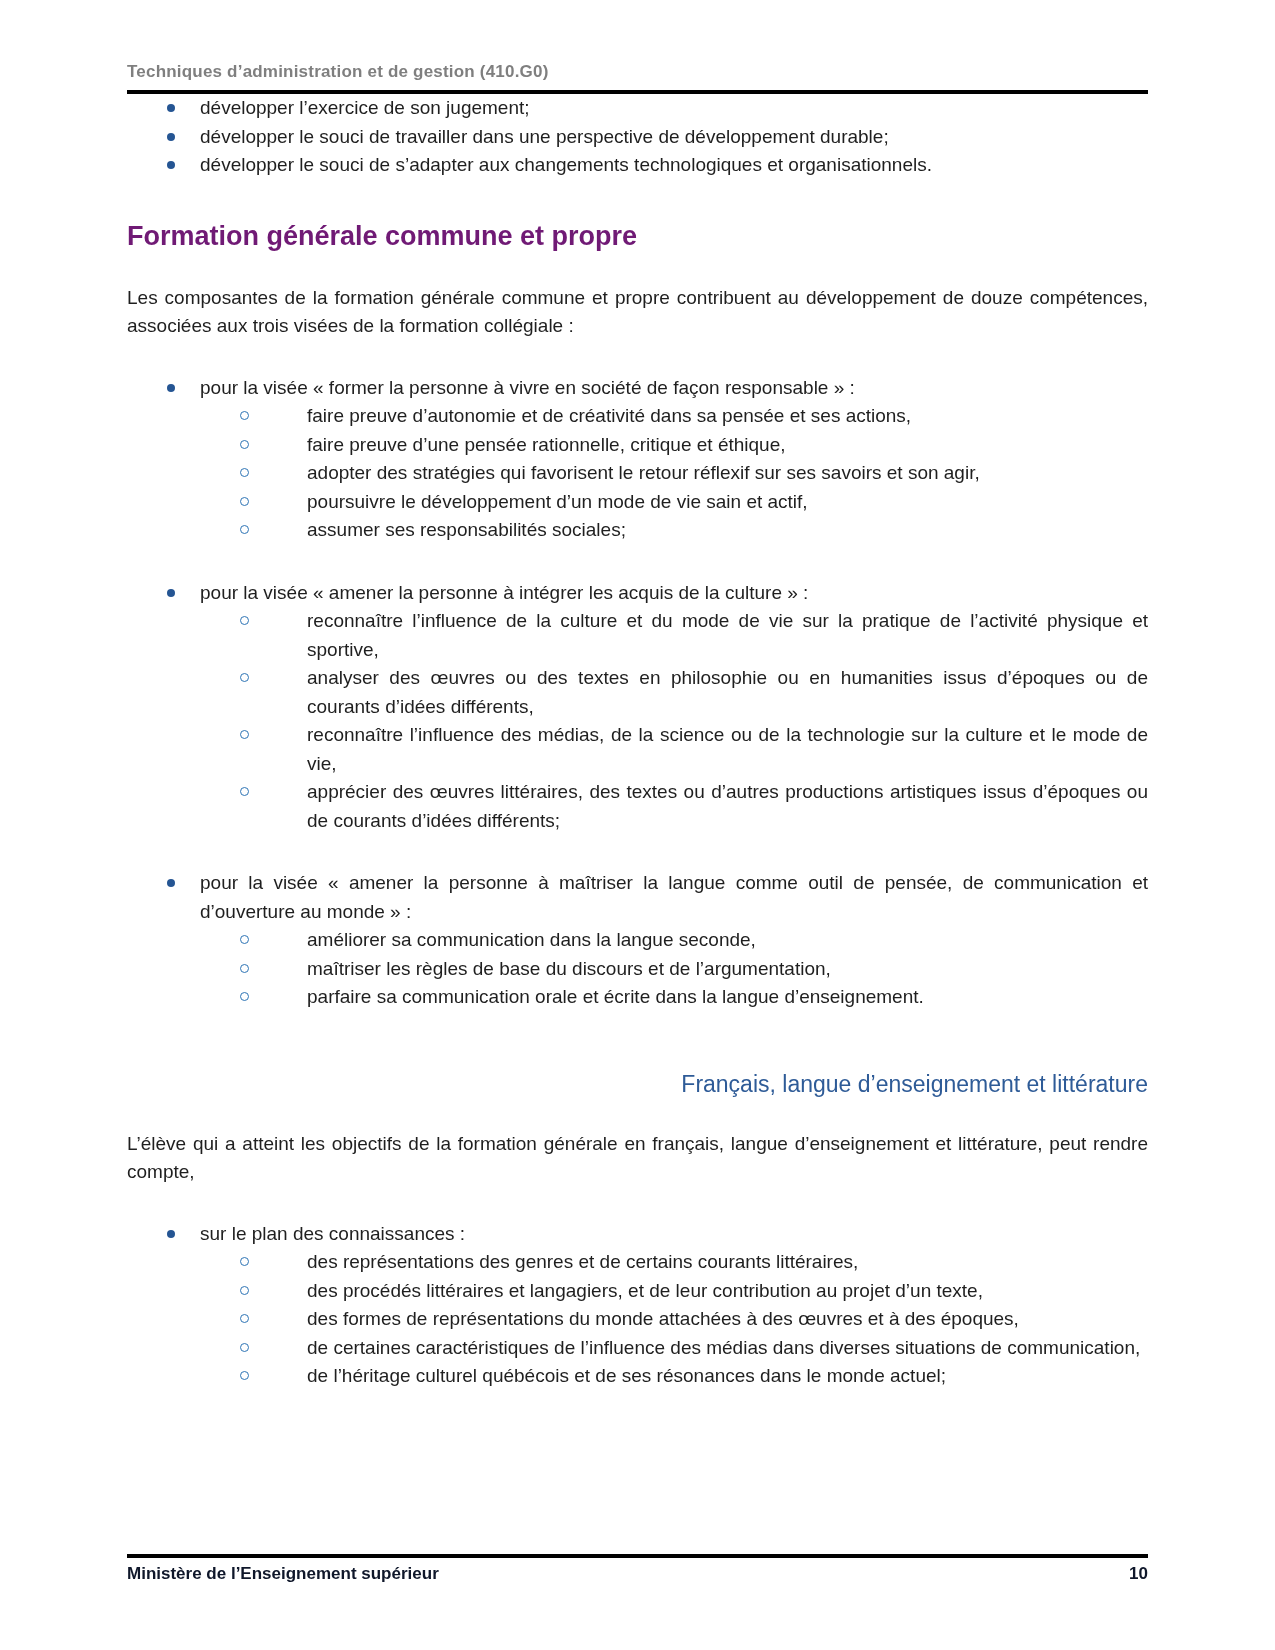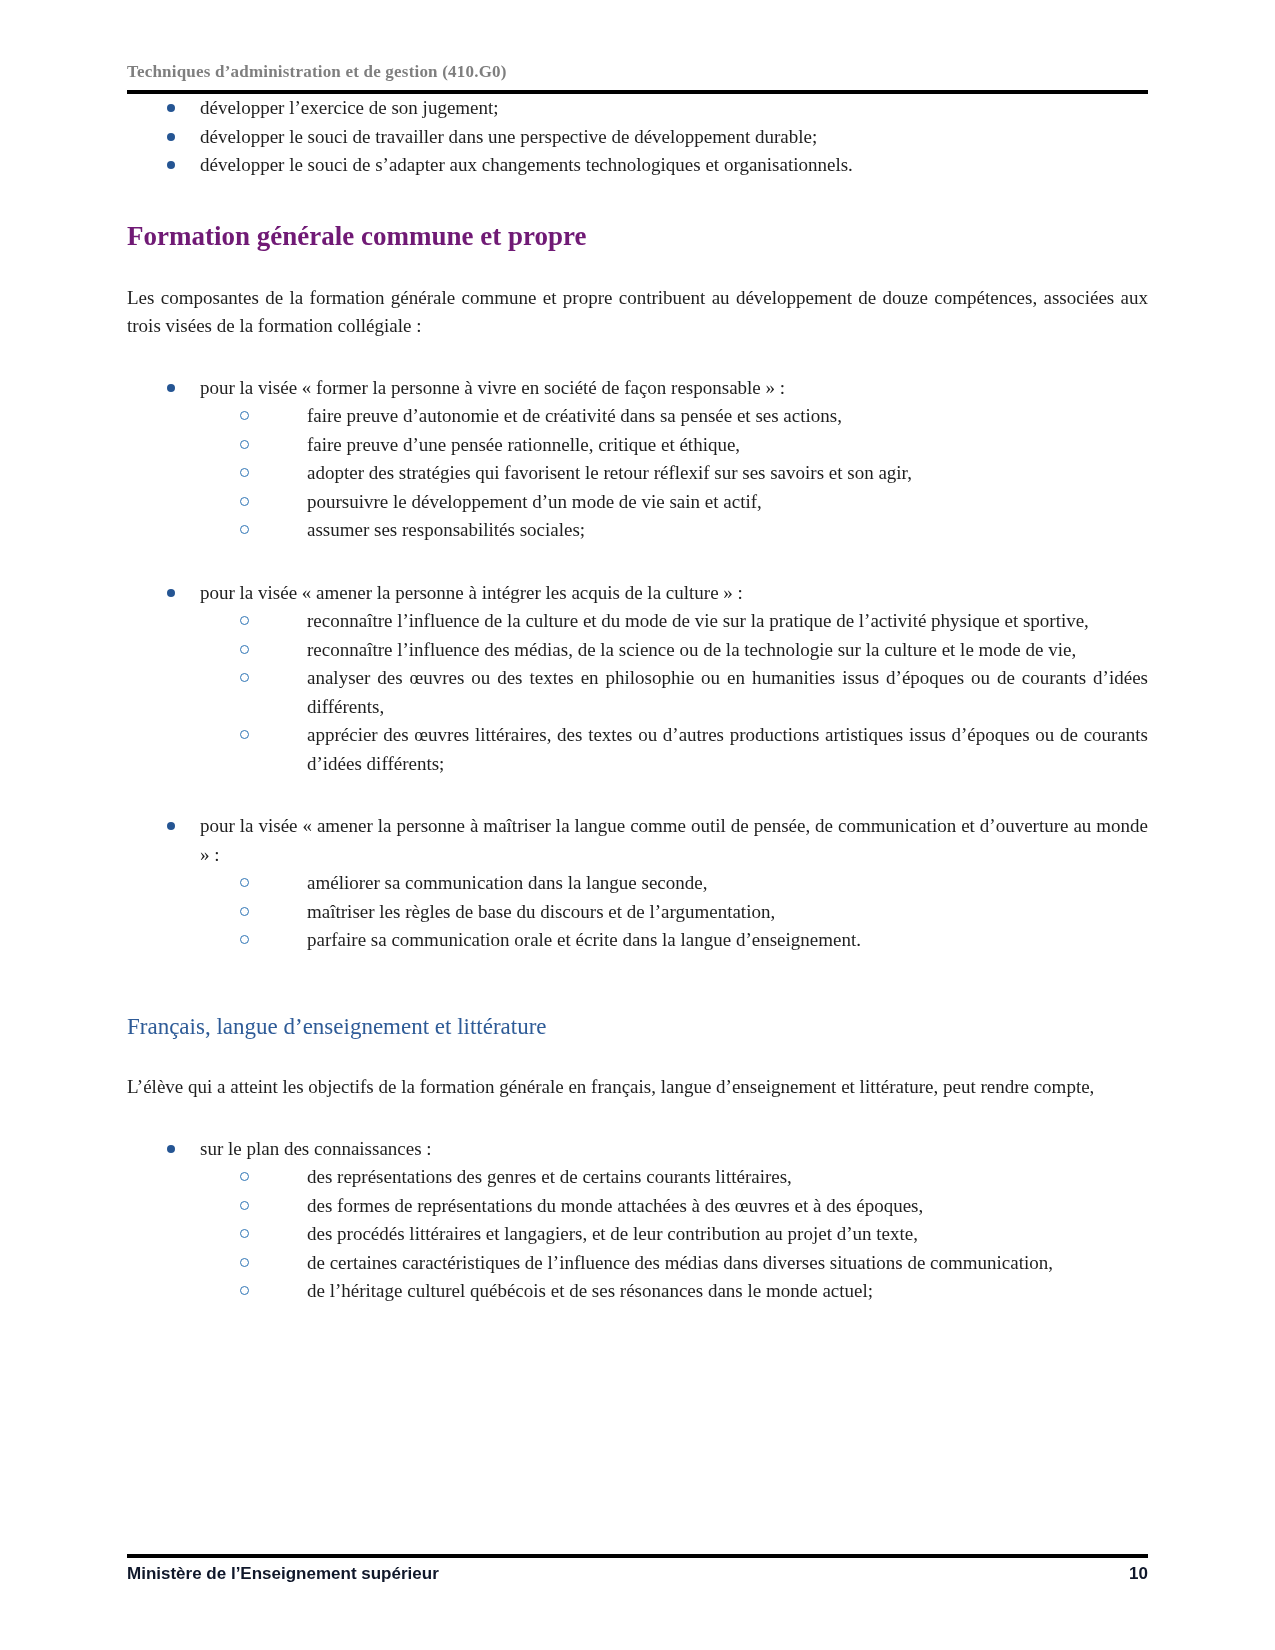--- a/index.html
+++ b/index.html
@@ -11,21 +11,20 @@
     font-family: "Liberation Sans", sans-serif;
     color: #1f1f1f;
     overflow: hidden;
   }
   .page {
     position: absolute;
     left: 127px;
     top: 0;
     width: 1021px;
     height: 1210px;
-    font-family: Liberation Serif, serif;
   }
   
   .running-head {
     padding-top: 62px;
   }
   .running-head .head-title {
     font-size: 17px;
     font-weight: bold;
     color: #7f7f7f;
     letter-spacing: 0.2px;
@@ -92,21 +91,21 @@
     color: #701a75;
     line-height: 32px;
     text-align: left;
   }
   h3.sub-title {
     margin-top: 58px;
     font-size: 23px;
     font-weight: normal;
     color: #2e5b97;
     line-height: 28px;
-    text-align: left;
+    text-align: right;
   }
   .sec-intro { margin-top: 32px; }
   .group { margin-top: 34px; }
   
   .footer {
     position: absolute;
     left: 127px;
     width: 1021px;
     top: 1554px;
   }
@@ -207,32 +206,32 @@
     <div class="li l2">
       <span class="m2">
           <span class="circle"></span>
         </span>
       <span class="txt">reconnaître l’influence de la culture et du mode de vie sur la pratique de l’activité physique et sportive,</span>
     </div>
     <div class="li l2">
       <span class="m2">
           <span class="circle"></span>
         </span>
+      <span class="txt">analyser des œuvres ou des textes en philosophie ou en humanities issus d’époques ou de courants d’idées différents,</span>
+    </div>
+    <div class="li l2">
+      <span class="m2">
+          <span class="circle"></span>
+        </span>
       <span class="txt">reconnaître l’influence des médias, de la science ou de la technologie sur la culture et le mode de vie,</span>
     </div>
     <div class="li l2">
       <span class="m2">
           <span class="circle"></span>
         </span>
-      <span class="txt">analyser des œuvres ou des textes en philosophie ou en humanities issus d’époques ou de courants d’idées différents,</span>
-    </div>
-    <div class="li l2">
-      <span class="m2">
-          <span class="circle"></span>
-        </span>
       <span class="txt">apprécier des œuvres littéraires, des textes ou d’autres productions artistiques issus d’époques ou de courants d’idées différents;</span>
     </div>
   </div>
 
   <div class="group">
     <div class="li l1">
       <span class="m1">
           <span class="dot"></span>
         </span>
       <span class="txt">pour la visée « amener la personne à maîtriser la langue comme outil de pensée, de communication et d’ouverture au monde » :</span>
@@ -271,27 +270,27 @@
     <div class="li l2">
       <span class="m2">
           <span class="circle"></span>
         </span>
       <span class="txt">des représentations des genres et de certains courants littéraires,</span>
     </div>
     <div class="li l2">
       <span class="m2">
           <span class="circle"></span>
         </span>
+      <span class="txt">des procédés littéraires et langagiers, et de leur contribution au projet d’un texte,</span>
+    </div>
+    <div class="li l2">
+      <span class="m2">
+          <span class="circle"></span>
+        </span>
       <span class="txt">des formes de représentations du monde attachées à des œuvres et à des époques,</span>
-    </div>
-    <div class="li l2">
-      <span class="m2">
-          <span class="circle"></span>
-        </span>
-      <span class="txt">des procédés littéraires et langagiers, et de leur contribution au projet d’un texte,</span>
     </div>
     <div class="li l2">
       <span class="m2">
           <span class="circle"></span>
         </span>
       <span class="txt">de certaines caractéristiques de l’influence des médias dans diverses situations de communication,</span>
     </div>
     <div class="li l2">
       <span class="m2">
           <span class="circle"></span>

